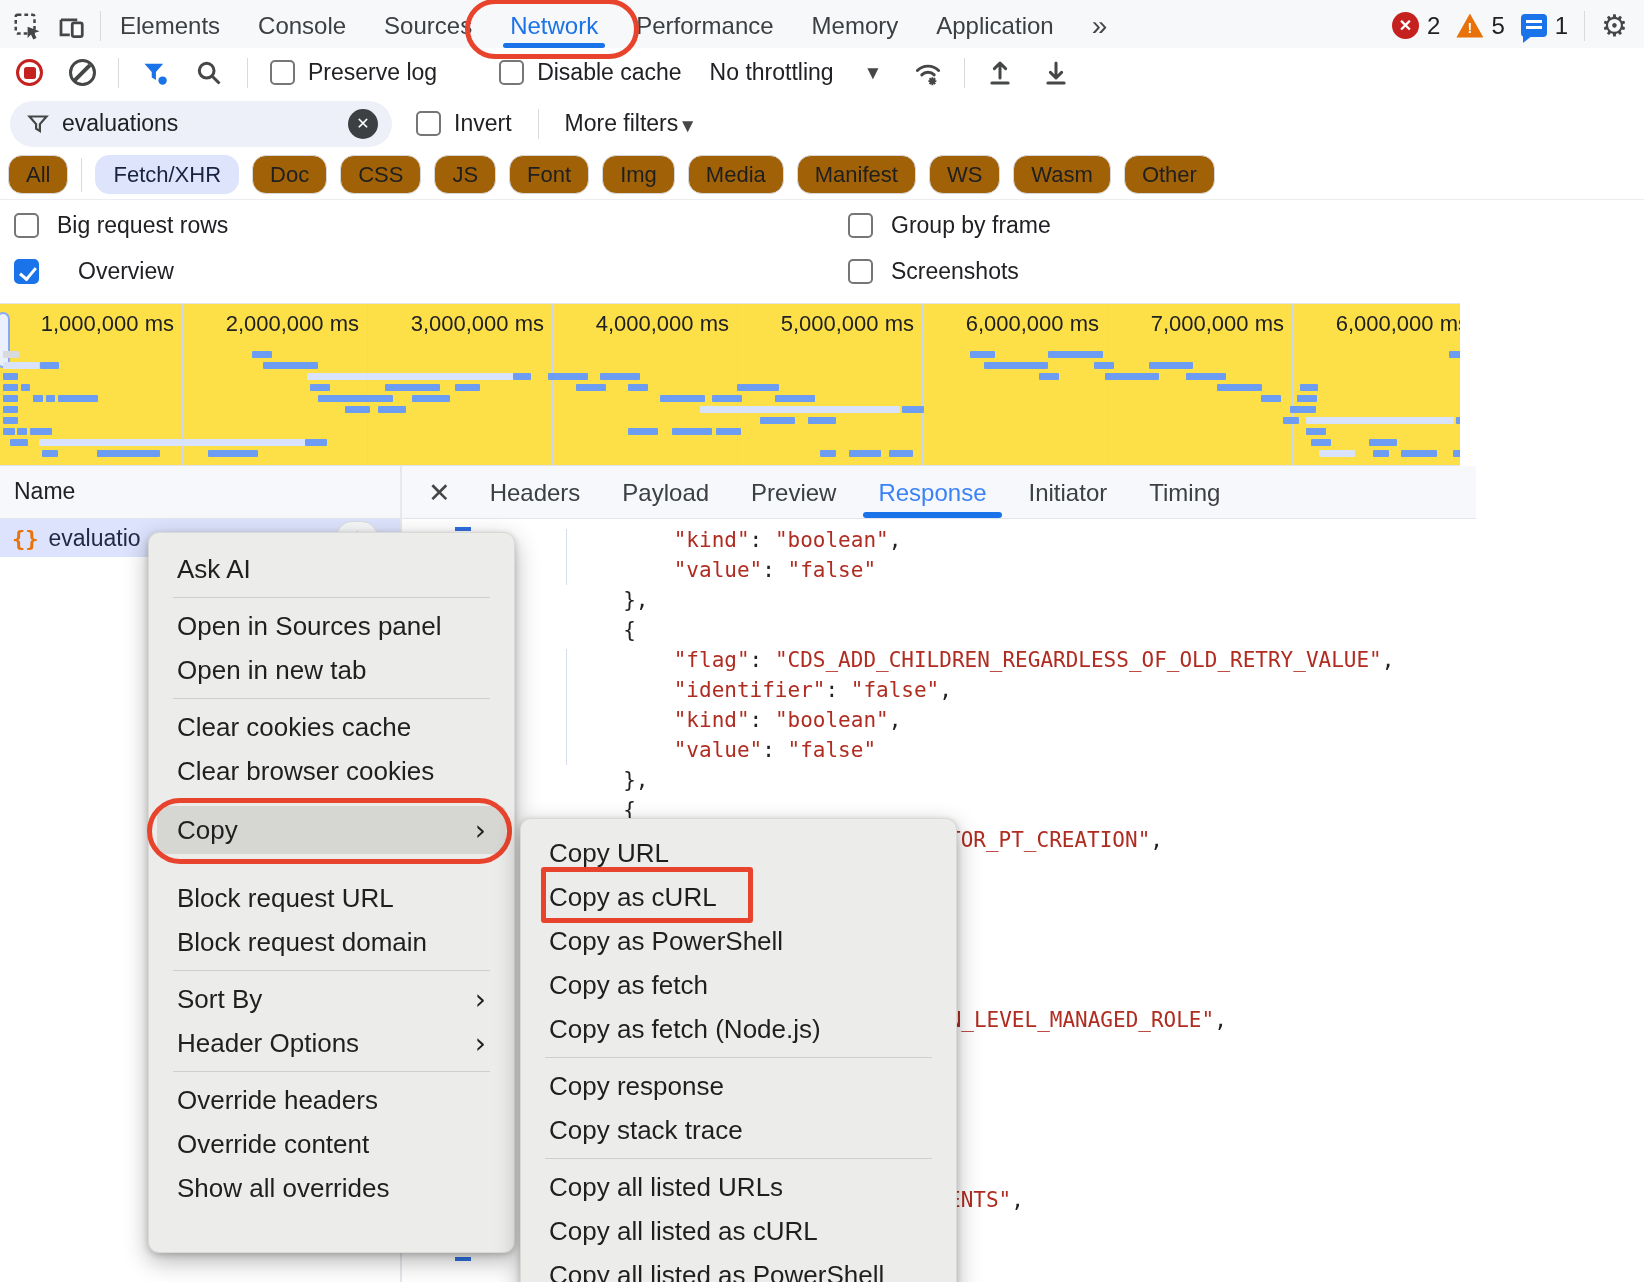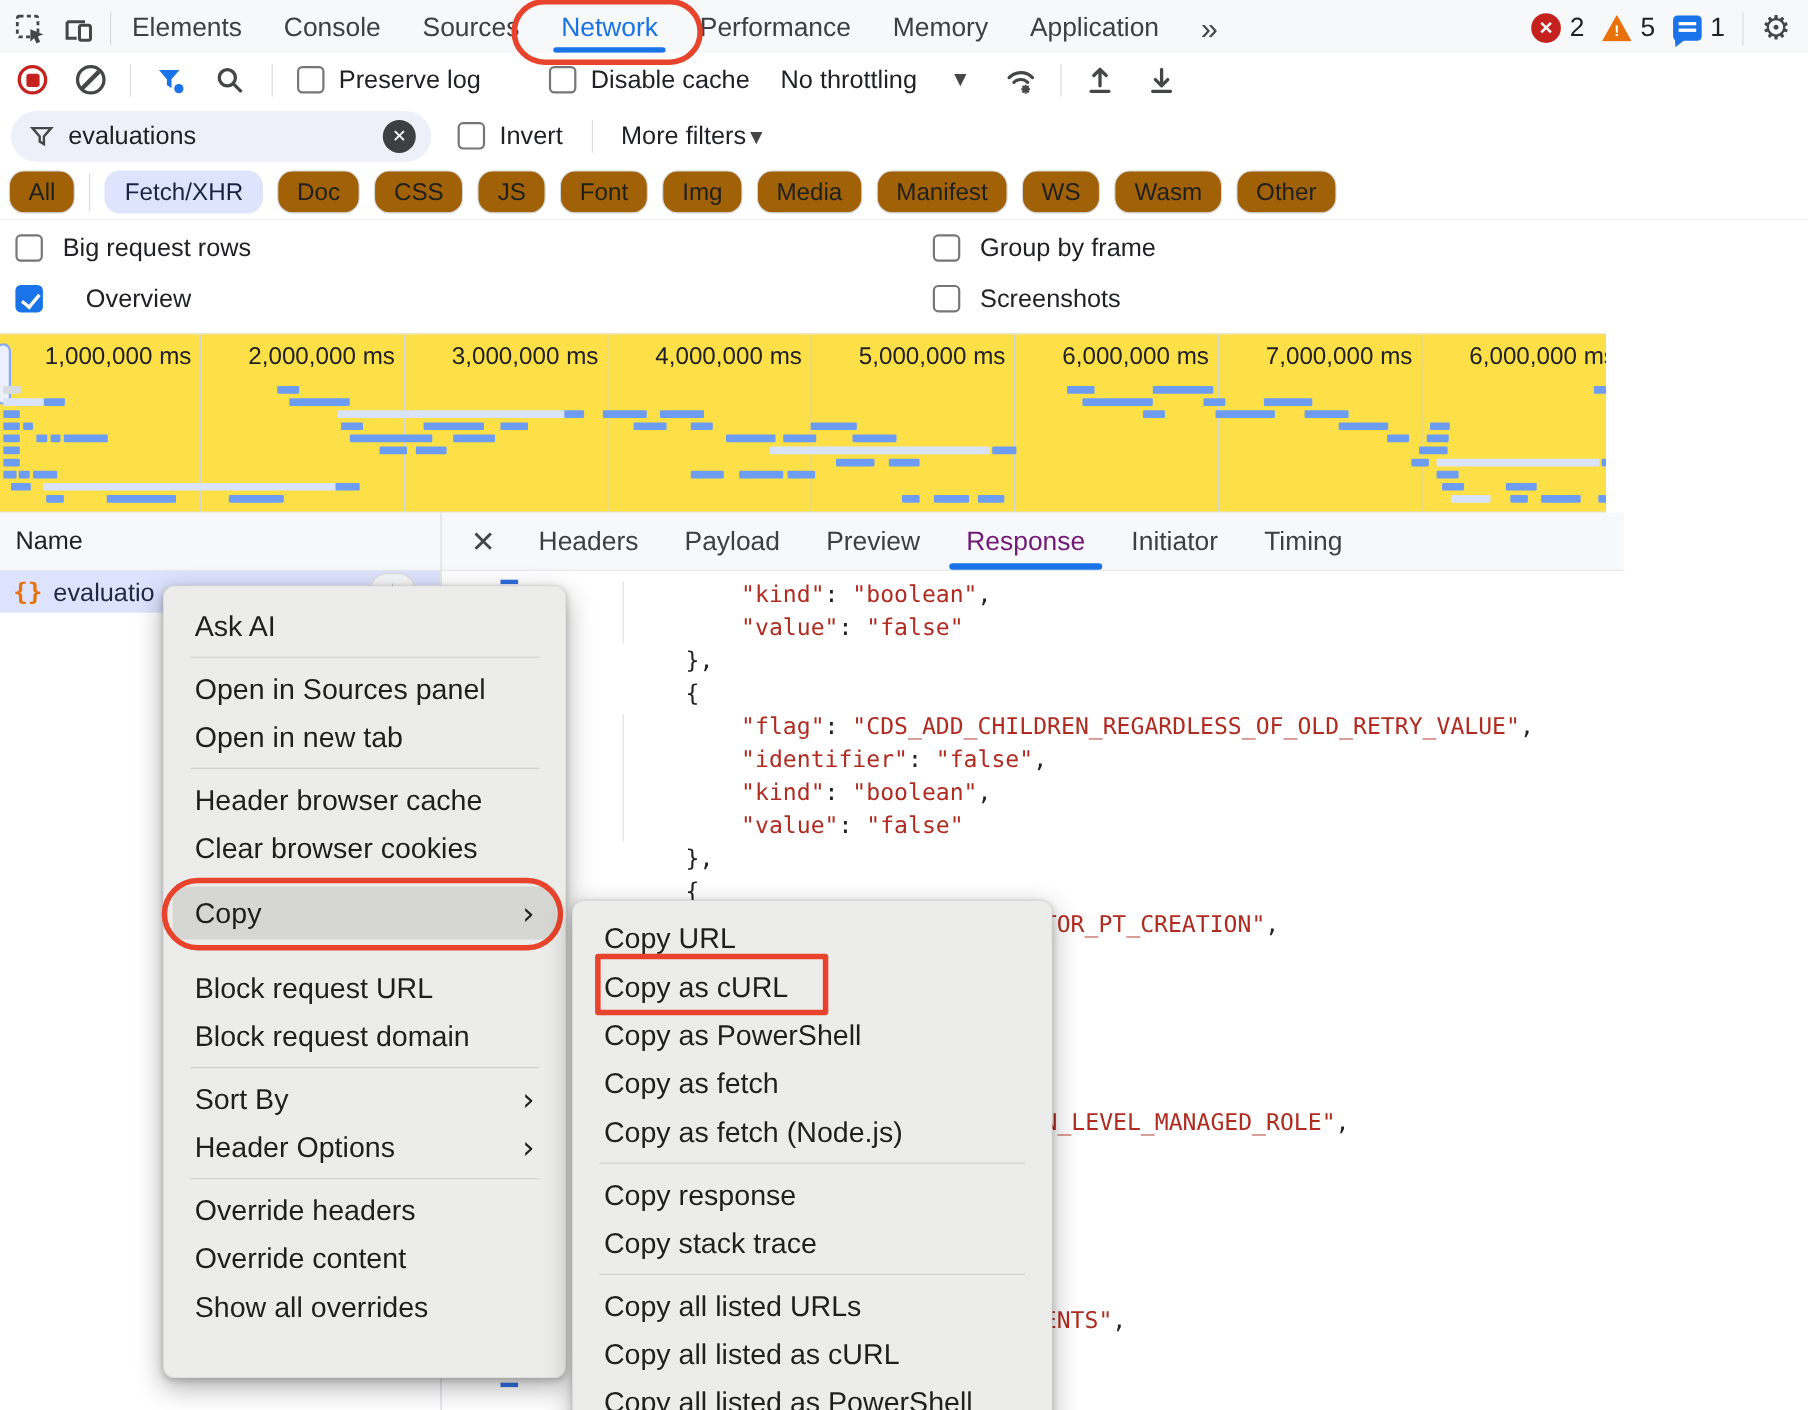--- a/index.html
+++ b/index.html
@@ -84,21 +84,21 @@
   
   #splithead { position:absolute; left:0; top:466px; width:1476px; height:53px; background:#f6f8fc;
     border-bottom:1px solid #e3e6ec; }
   #name-col-head { position:absolute; left:14px; top:12px; font-size:23px; color:#202124; }
   #col-divider { position:absolute; left:400px; top:466px; width:2px; height:816px; background:#e6e8ee; }
   #detail-tabs { position:absolute; left:402px; top:466px; right:0; height:53px;
     display:flex; align-items:center; }
   .close-x { font-size:27px; color:#454746; padding:0 18px 0 26px; }
   .dtab { position:relative; height:53px; display:flex; align-items:center; padding:0 21px;
     font-size:24px; color:#3c4043; white-space:nowrap; }
-  .dtab.selected { color:#701a75; }
+  .dtab.selected { color:#3b82f6; }
   .dtab.selected .tab-underline { position:absolute; left:6px; right:6px; bottom:1px; height:6px;
     background:#1a73e8; border-radius:4px; }
 
   
   #req-row { position:absolute; left:0; top:519px; width:400px; height:38px; background:#dde3fc;
     display:flex; align-items:center; z-index:1; }
   .json-ic { font-family:"DejaVu Sans Mono", monospace; font-weight:bold; font-size:22px;
     color:#e8710a; margin:0 10px 0 12px; }
   #req-label { font-size:23px; color:#202a44; }
   #ai-pill { position:absolute; left:336px; top:2px; width:42px; height:33px; background:#f6f7f9;
@@ -461,21 +461,21 @@
       </div>
       <div class="msep"></div>
       <div class="mi">
         <span>Open in Sources panel</span>
       </div>
       <div class="mi">
         <span>Open in new tab</span>
       </div>
       <div class="msep"></div>
       <div class="mi">
-        <span>Header browser cache</span>
+        <span>Clear cookies cache</span>
       </div>
       <div class="mi">
         <span>Clear browser cookies</span>
       </div>
       <div class="msep"></div>
       <div class="mi hl">
         <span>Copy</span>
         <span class="arrow">›</span>
         <span id="copy-ring"></span>
       </div>

